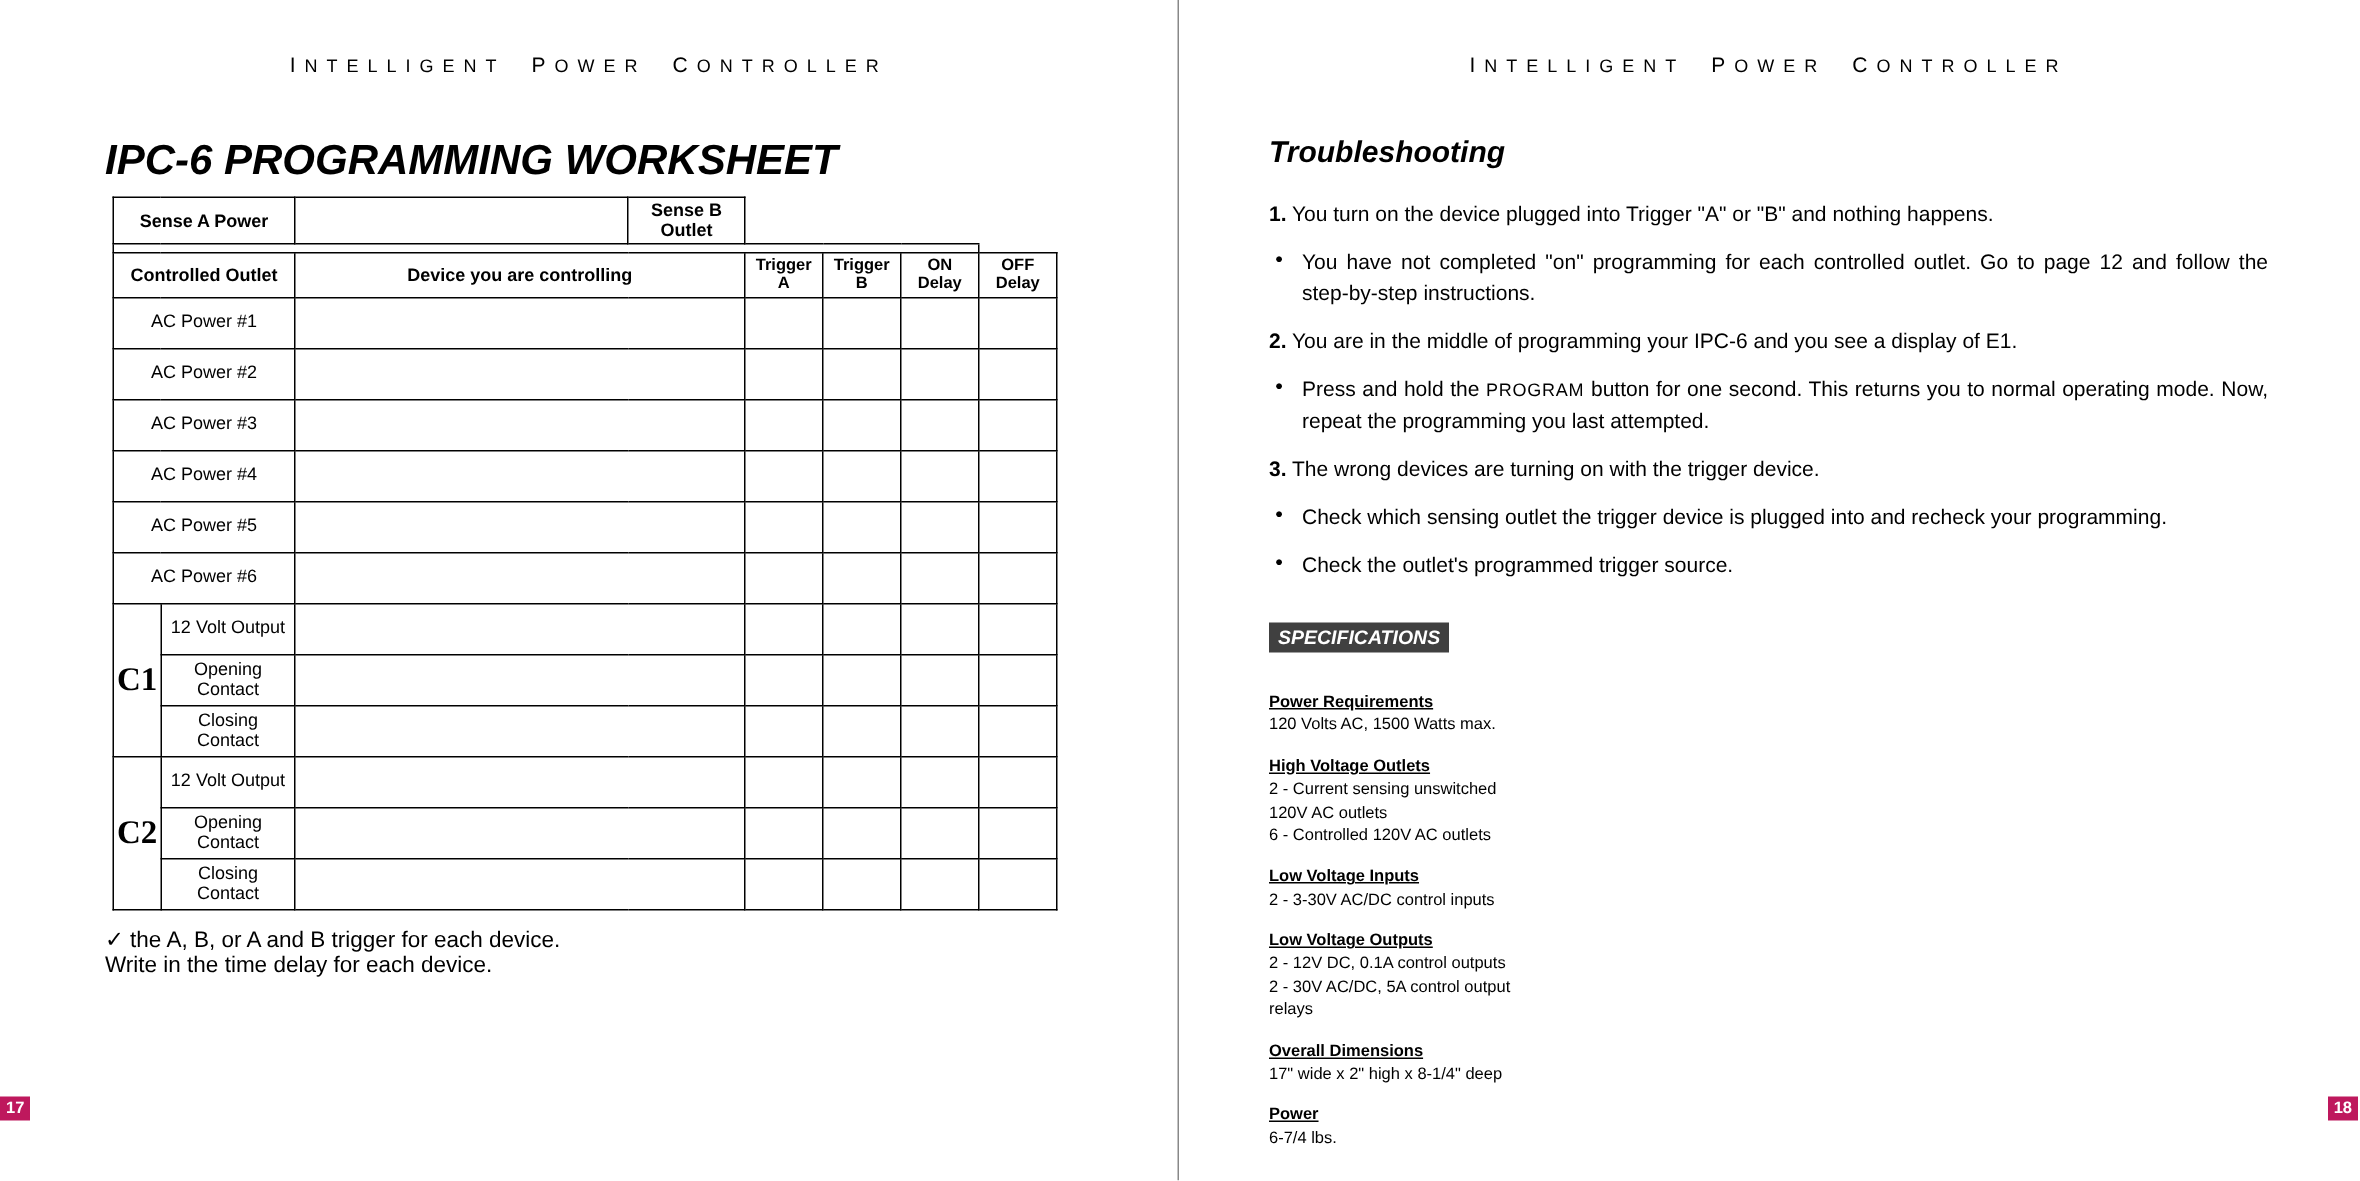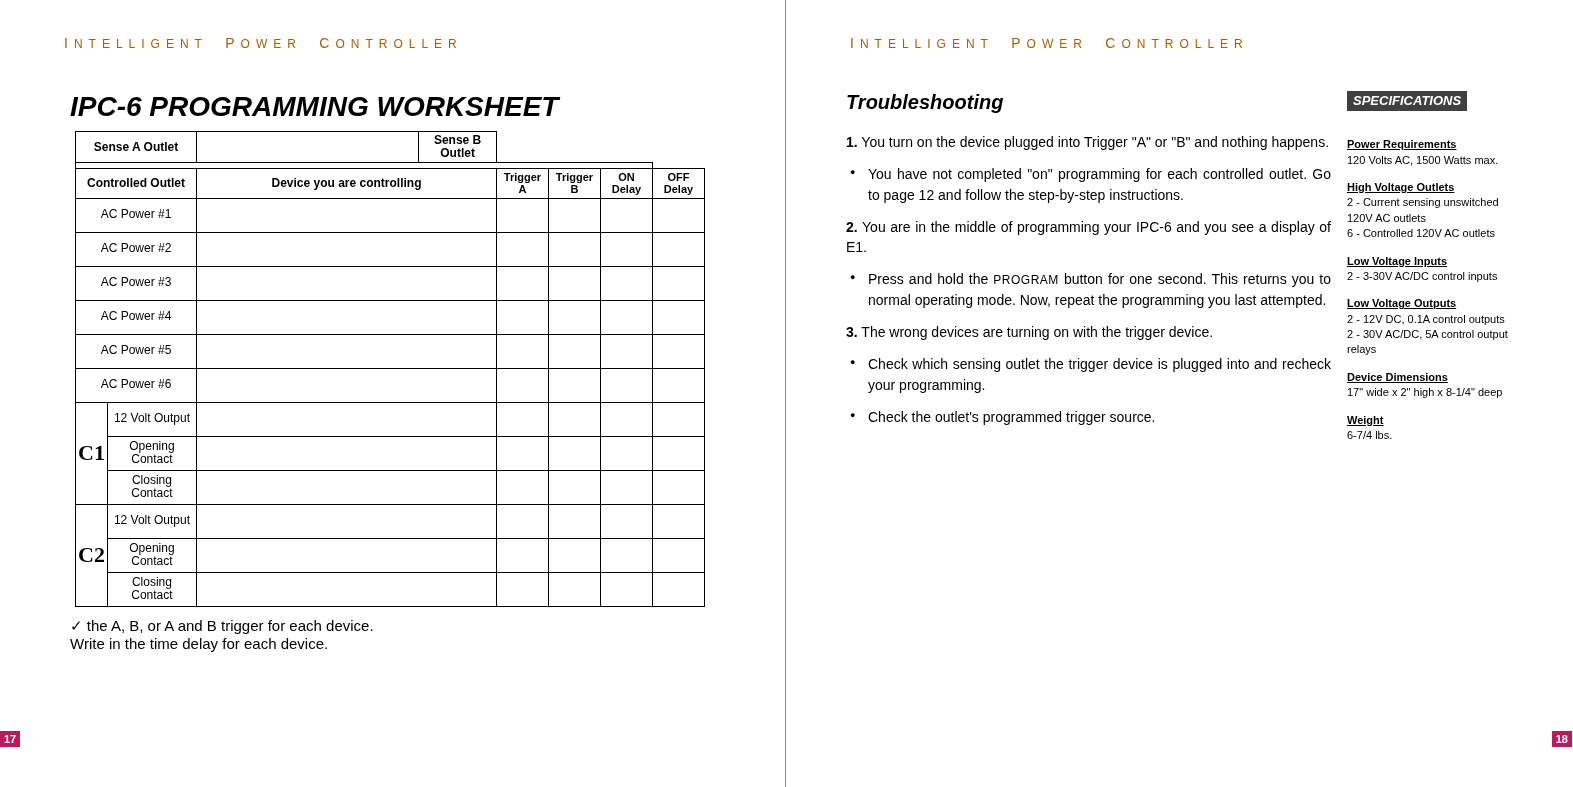--- a/index.html
+++ b/index.html
@@ -15,22 +15,22 @@
     width: 786px;
     height: 787px;
     position: relative;
     padding: 35px 60px 40px 60px;
   }
   .page-left { border-right: 1px solid #888; }
   .header {
     font-family: 'Trebuchet MS', Verdana, sans-serif;
     letter-spacing: 6px;
     font-size: 12px;
-    color: #a16207;
-    text-align: left;
+    color: #000000;
+    text-align: center;
     margin-bottom: 40px;
     font-variant: small-caps;
   }
   .header .word { margin: 0 4px; }
   .header .first { font-size: 14px; }
 
   .left-content { padding: 0 15px 0 10px; }
   .ws-title {
     font-family: Verdana, Arial, sans-serif;
     font-weight: bold;
@@ -84,21 +84,21 @@
     color: #fff;
     font-family: Arial, sans-serif;
     font-weight: bold;
     font-size: 11px;
     padding: 2px 4px;
   }
   .page-num-left { left: 0; }
   .page-num-right { right: 0; }
 
   
-  .right-body { display: flex; gap: 16px; }
+  .right-body { display: flex; gap: 16px; flex-direction: column; }
   .right-main { flex: 1; }
   .right-side { width: 165px; font-family: Verdana, Arial, sans-serif; font-size: 11px; line-height: 1.4; }
   .tshoot-title {
     font-family: Verdana, Arial, sans-serif;
     font-size: 20px;
     font-weight: bold;
     font-style: italic;
     margin-bottom: 18px;
   }
   .right-main p, .right-main li {
@@ -138,21 +138,21 @@
     <span class="word"><span class="first">C</span>ONTROLLER</span>
   </div>
 
   <div class="left-content">
     <div class="ws-title">IPC-6 PROGRAMMING WORKSHEET</div>
 
     <table class="ws">
       <tbody>
           <tr class="sense-row">
         <td class="sense-a two-line" colspan="2">
-          <span>Sense A Outlet</span>
+          <span>Sense A Power</span>
         </td>
         <td class="sense-mid"></td>
         <td class="sense-b two-line">
           <span>Sense B Outlet</span>
         </td>
         <td class="sense-rest" colspan="3" style="border:none;"></td>
       </tr>
       <tr class="gap-row">
             <td colspan="7"></td>
           </tr>
@@ -309,22 +309,22 @@
       <div class="spec-title">SPECIFICATIONS</div>
       <div id="spec-list">
           <div class="spec-h">Power Requirements</div>
           <div class="spec-block">120 Volts AC, 1500 Watts max.</div>
           <div class="spec-h">High Voltage Outlets</div>
           <div class="spec-block">2 - Current sensing unswitched 120V AC outlets<br>6 - Controlled 120V AC outlets</div>
           <div class="spec-h">Low Voltage Inputs</div>
           <div class="spec-block">2 - 3-30V AC/DC control inputs</div>
           <div class="spec-h">Low Voltage Outputs</div>
           <div class="spec-block">2 - 12V DC, 0.1A control outputs<br>2 - 30V AC/DC, 5A control output relays</div>
-          <div class="spec-h">Device Dimensions</div>
+          <div class="spec-h">Overall Dimensions</div>
           <div class="spec-block">17" wide x 2" high x 8-1/4" deep</div>
-          <div class="spec-h">Weight</div>
+          <div class="spec-h">Power</div>
           <div class="spec-block">6-7/4 lbs.</div>
         </div>
     </div>
   </div>
 
   <div class="page-num page-num-right">18</div>
 </div>
 
 </body></html>

